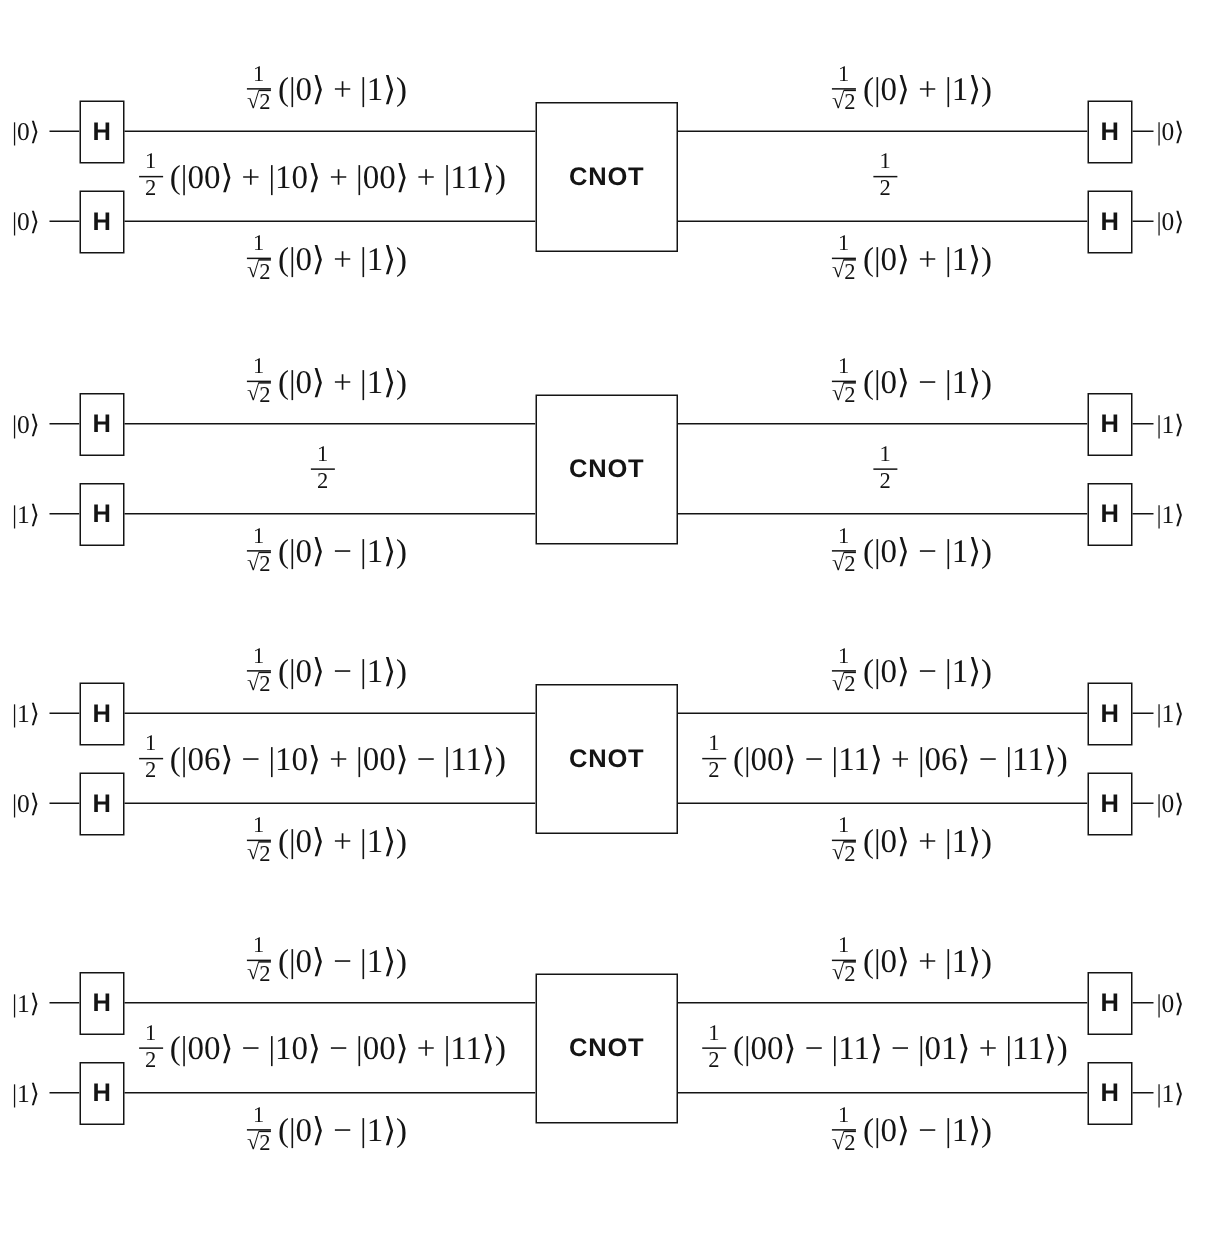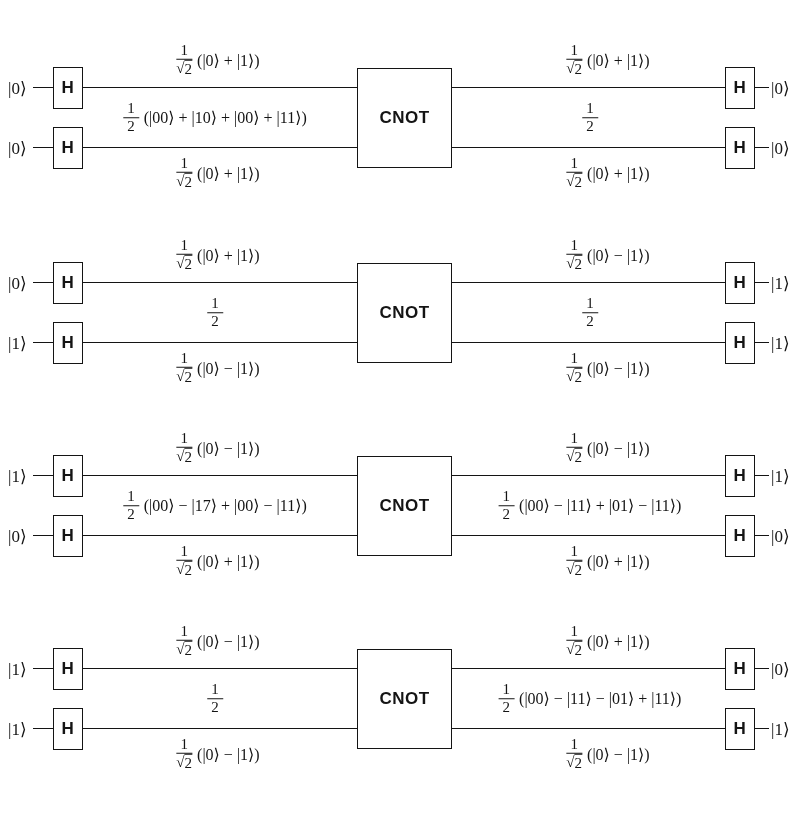--- a/index.html
+++ b/index.html
@@ -20,21 +20,21 @@
     font-size:17px;color:#141414;letter-spacing:0.5px;
   }
   .ket{position:absolute;transform:translateY(-50%);font-size:17px;white-space:nowrap;line-height:1;}
   .lbl{position:absolute;transform:translate(-50%,-50%);display:flex;align-items:center;white-space:nowrap;}
   .frac{display:inline-flex;flex-direction:column;align-items:center;line-height:1.15;font-size:15px;}
   .fnum{border-bottom:1.3px solid #141414;padding:0 4px;}
   .fden{display:inline-flex;align-items:flex-start;}
   .rad{display:inline-block;}
   .radicand{display:inline-block;border-top:1.3px solid #141414;}
   .rad:empty + .radicand{border-top:none;}
-  .expr{font-size:16px;padding-left:5px;line-height:1.2;}
+  .expr{font-size:22px;padding-left:5px;line-height:1.2;}
 </style>
 </head>
 <body>
 
 <div class="canvas">
   <div class="circuit" style="top: 0px;">
 
     <span class="ket" style="left:8px;top:88px">|0⟩</span>
     <span class="ket" style="left:8px;top:148px">|0⟩</span>
 
@@ -292,21 +292,21 @@
     </div>
 
     <div class="lbl" style="left:215px;top:118px">
       <span class="frac">
           <span class="fnum">1</span>
           <span class="fden">
             <span class="rad"></span>
             <span class="radicand">2</span>
           </span>
         </span>
-      <span class="expr">(|00⟩ − |17⟩ + |00⟩ − |11⟩)</span>
+      <span class="expr">(|06⟩ − |10⟩ + |00⟩ − |11⟩)</span>
     </div>
 
     <div class="lbl" style="left:218px;top:173px">
       <span class="frac">
           <span class="fnum">1</span>
           <span class="fden">
             <span class="rad">√</span>
             <span class="radicand">2</span>
           </span>
         </span>
@@ -325,21 +325,21 @@
     </div>
 
     <div class="lbl" style="left:590px;top:118px">
       <span class="frac">
           <span class="fnum">1</span>
           <span class="fden">
             <span class="rad"></span>
             <span class="radicand">2</span>
           </span>
         </span>
-      <span class="expr">(|00⟩ − |11⟩ + |01⟩ − |11⟩)</span>
+      <span class="expr">(|00⟩ − |11⟩ + |06⟩ − |11⟩)</span>
     </div>
 
     <div class="lbl" style="left:608px;top:173px">
       <span class="frac">
           <span class="fnum">1</span>
           <span class="fden">
             <span class="rad">√</span>
             <span class="radicand">2</span>
           </span>
         </span>
@@ -398,20 +398,21 @@
     </div>
 
     <div class="lbl" style="left:215px;top:118px">
       <span class="frac">
           <span class="fnum">1</span>
           <span class="fden">
             <span class="rad"></span>
             <span class="radicand">2</span>
           </span>
         </span>
+      <span class="expr">(|00⟩ − |10⟩ − |00⟩ + |11⟩)</span>
     </div>
 
     <div class="lbl" style="left:218px;top:173px">
       <span class="frac">
           <span class="fnum">1</span>
           <span class="fden">
             <span class="rad">√</span>
             <span class="radicand">2</span>
           </span>
         </span>

